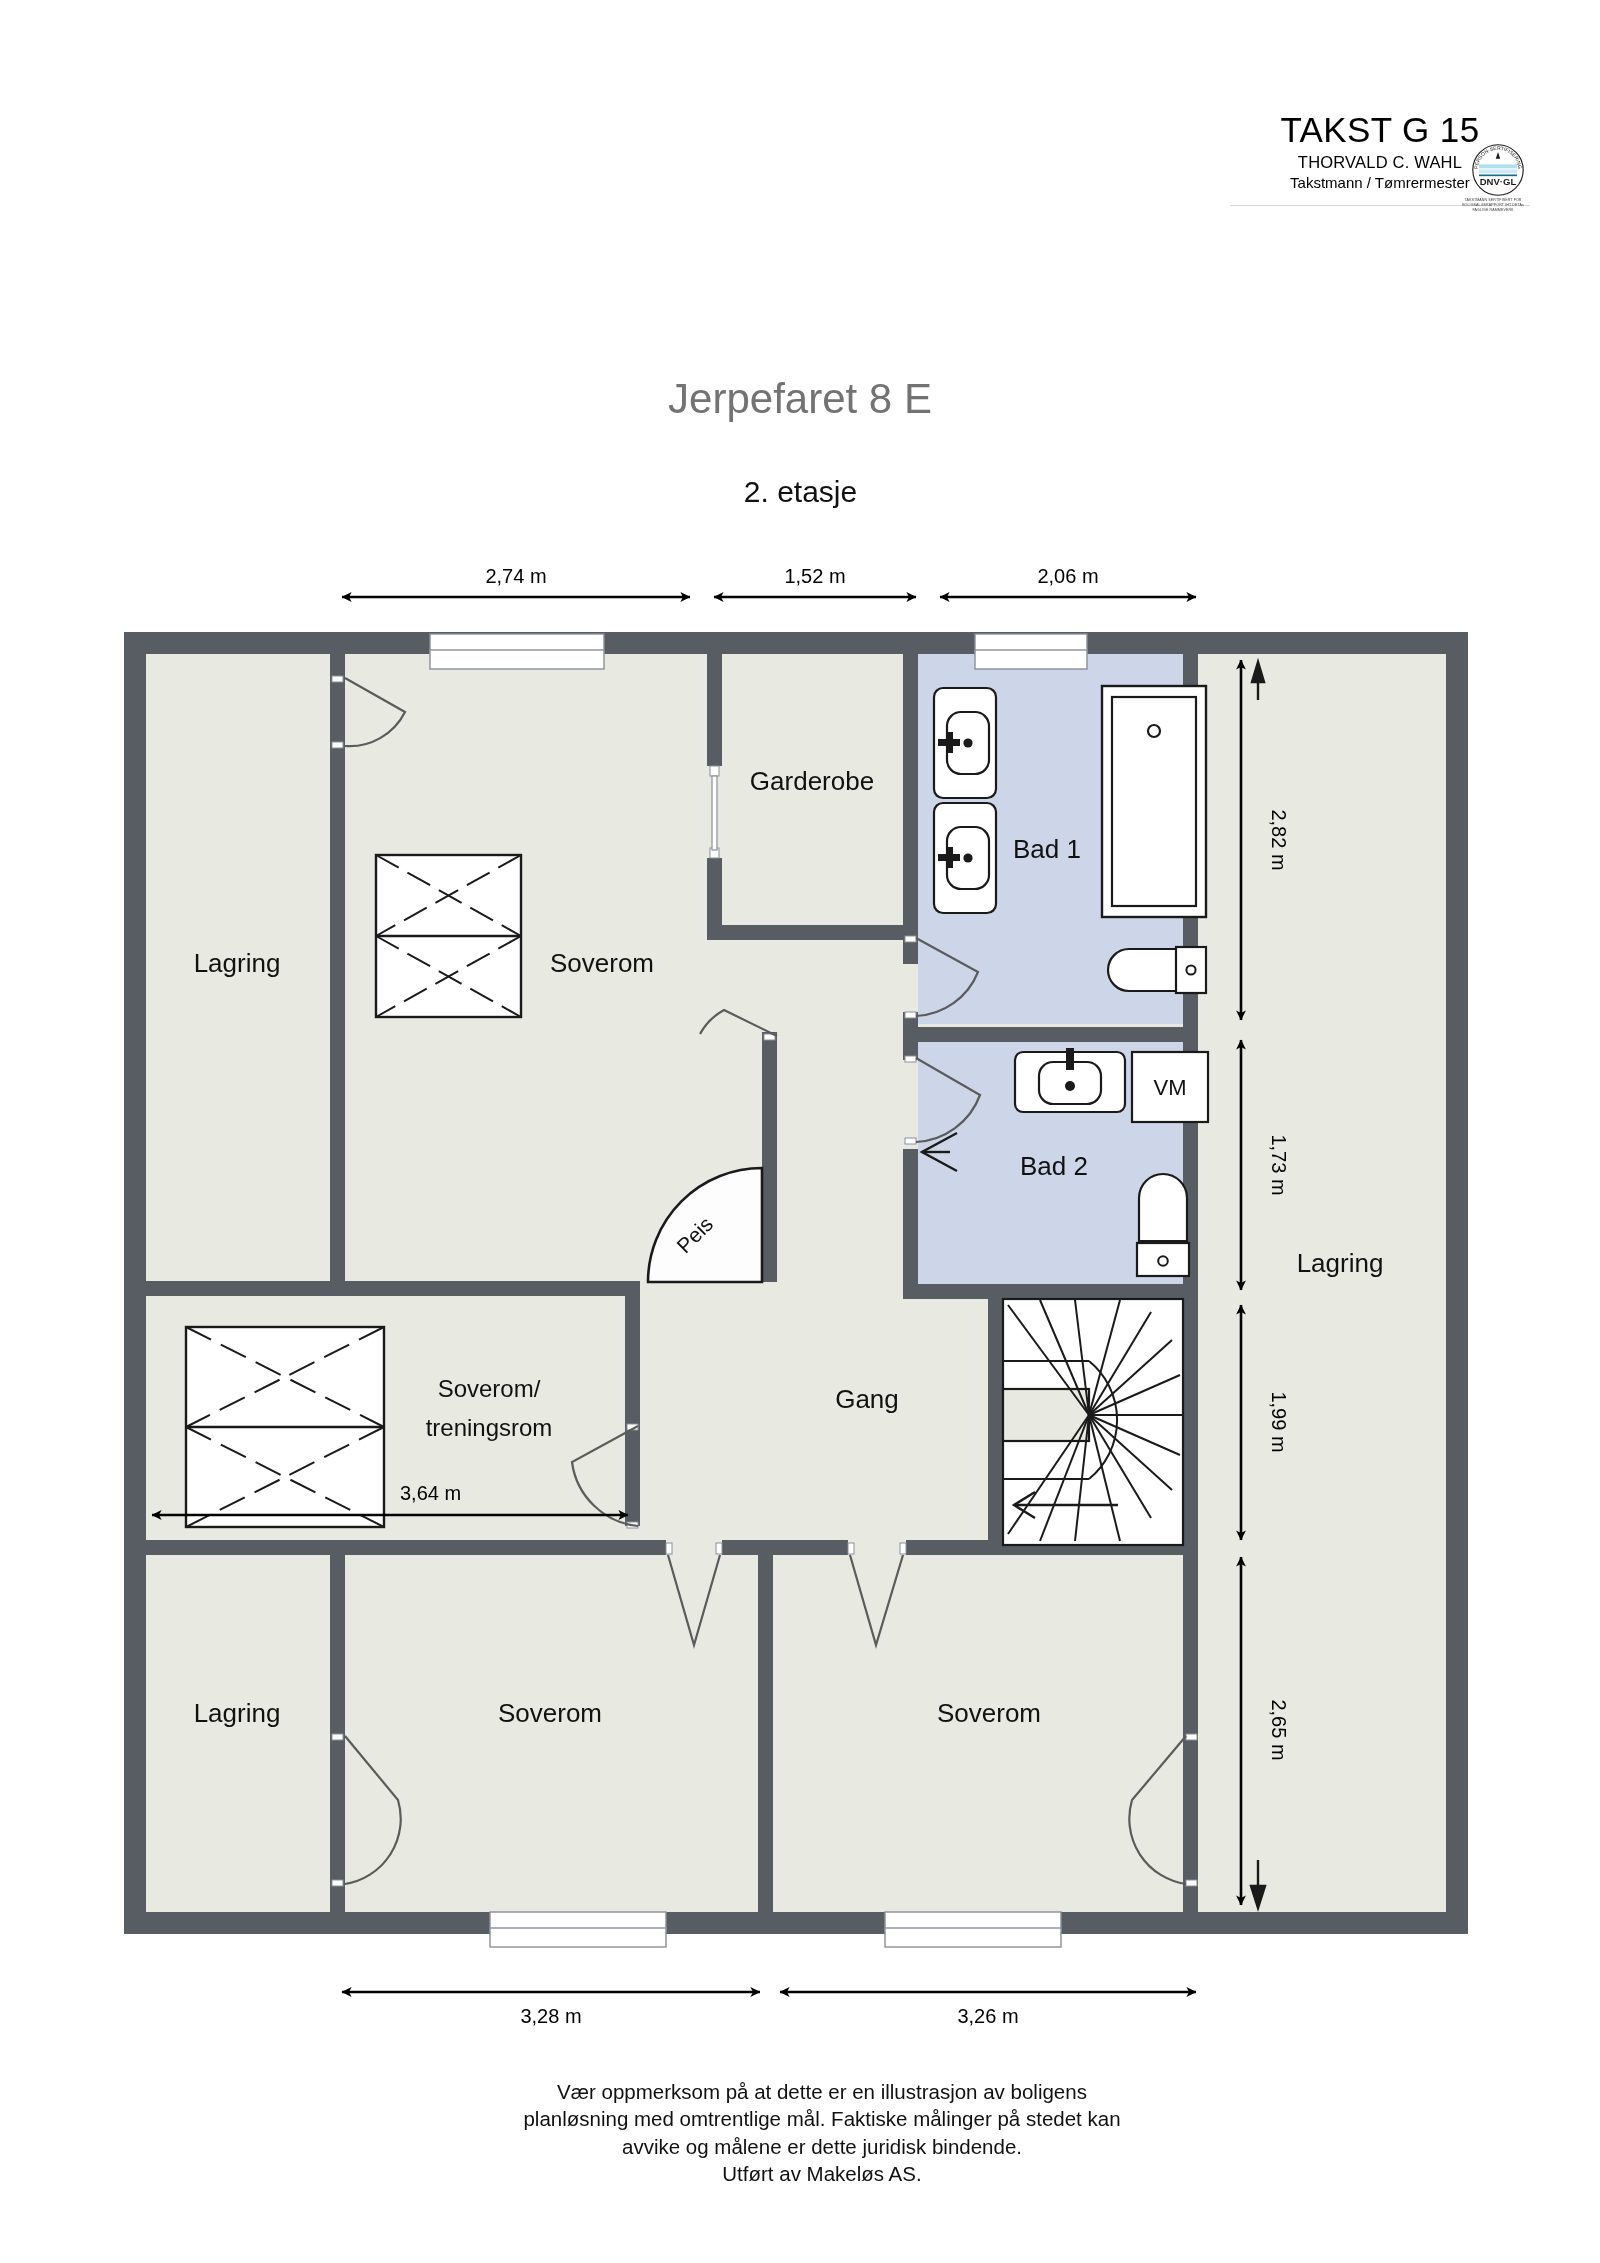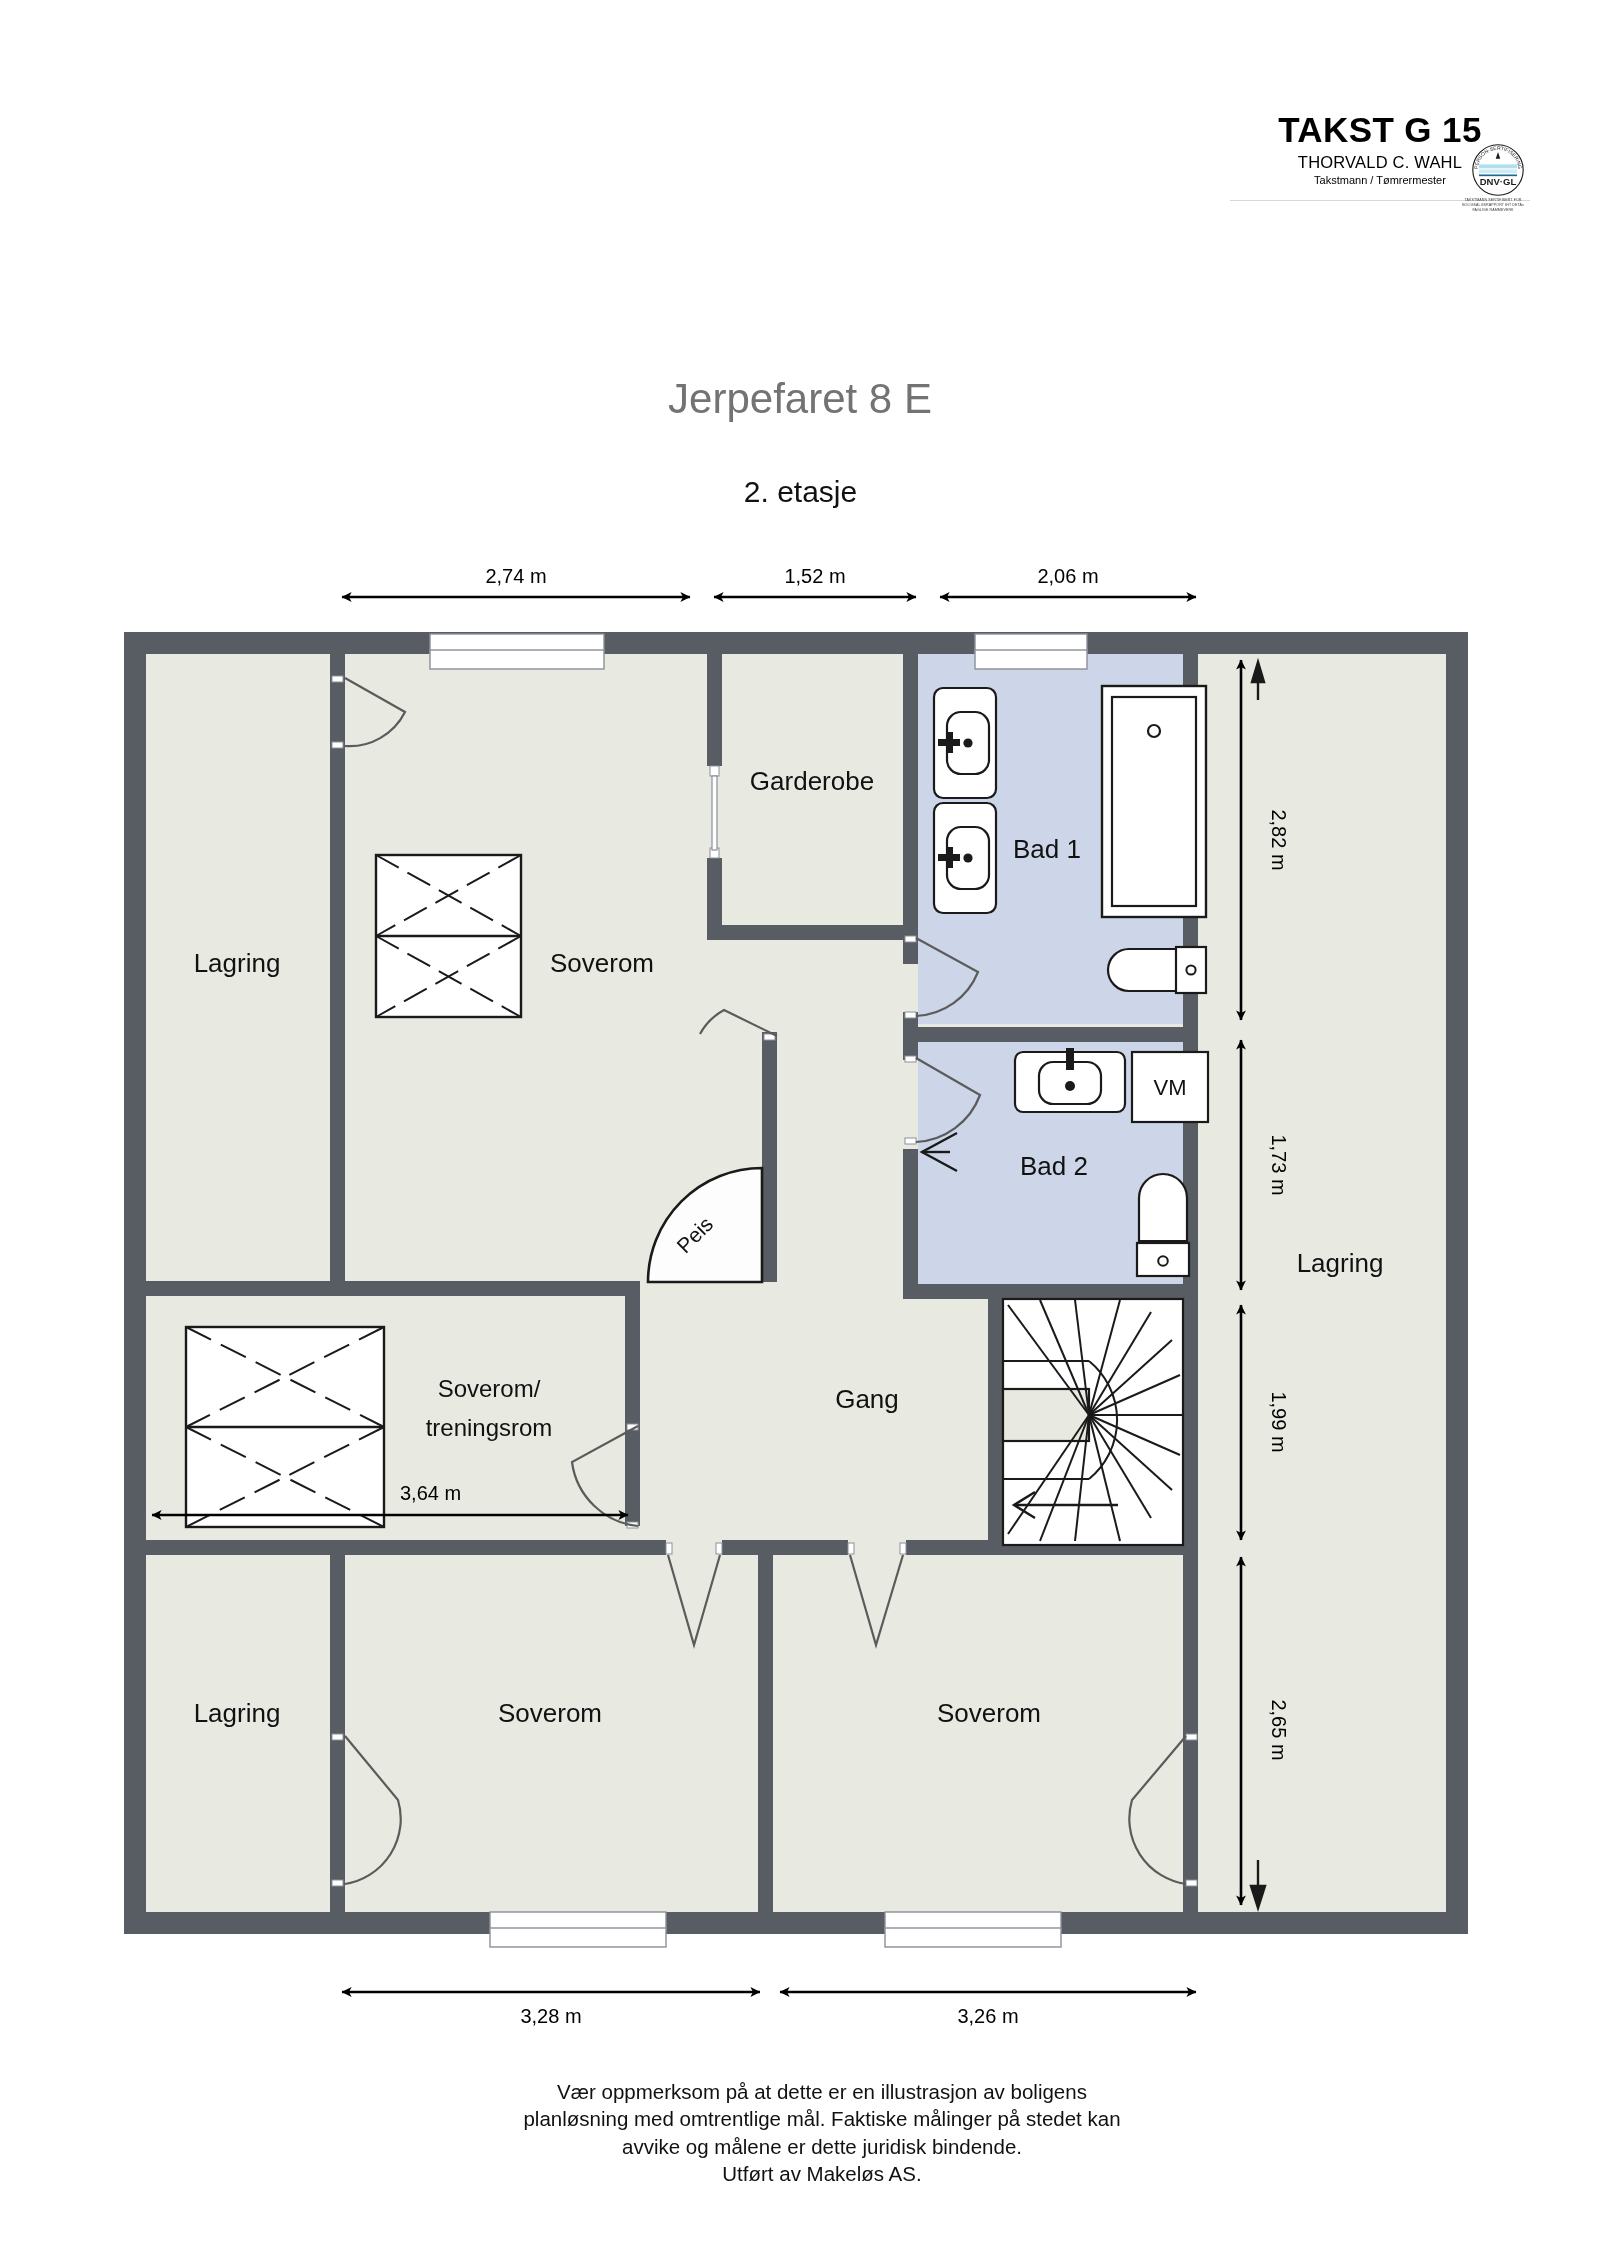--- a/index.html
+++ b/index.html
@@ -20,33 +20,33 @@
   
   #brand {
     position: absolute;
     left: 1230px;
     top: 112px;
     width: 300px;
     text-align: center;
   }
   #brand .brand-title {
     font-size: 35px;
-    font-weight: bold;
+    font-weight: normal;
     letter-spacing: 0.4px;
     line-height: 1.05;
     color: #000;
   }
   #brand .brand-name {
     font-size: 16.5px;
     font-weight: normal;
     letter-spacing: 0.2px;
     margin-top: 4px;
   }
   #brand .brand-role {
-    font-size: 11px;
+    font-size: 15px;
     font-weight: normal;
     margin-top: 2px;
   }
   #brand .brand-rule {
     margin-top: 14px;
     border-top: 1px solid #d8d8d8;
     width: 100%;
   }
   #dnv-seal {
     position: absolute;

